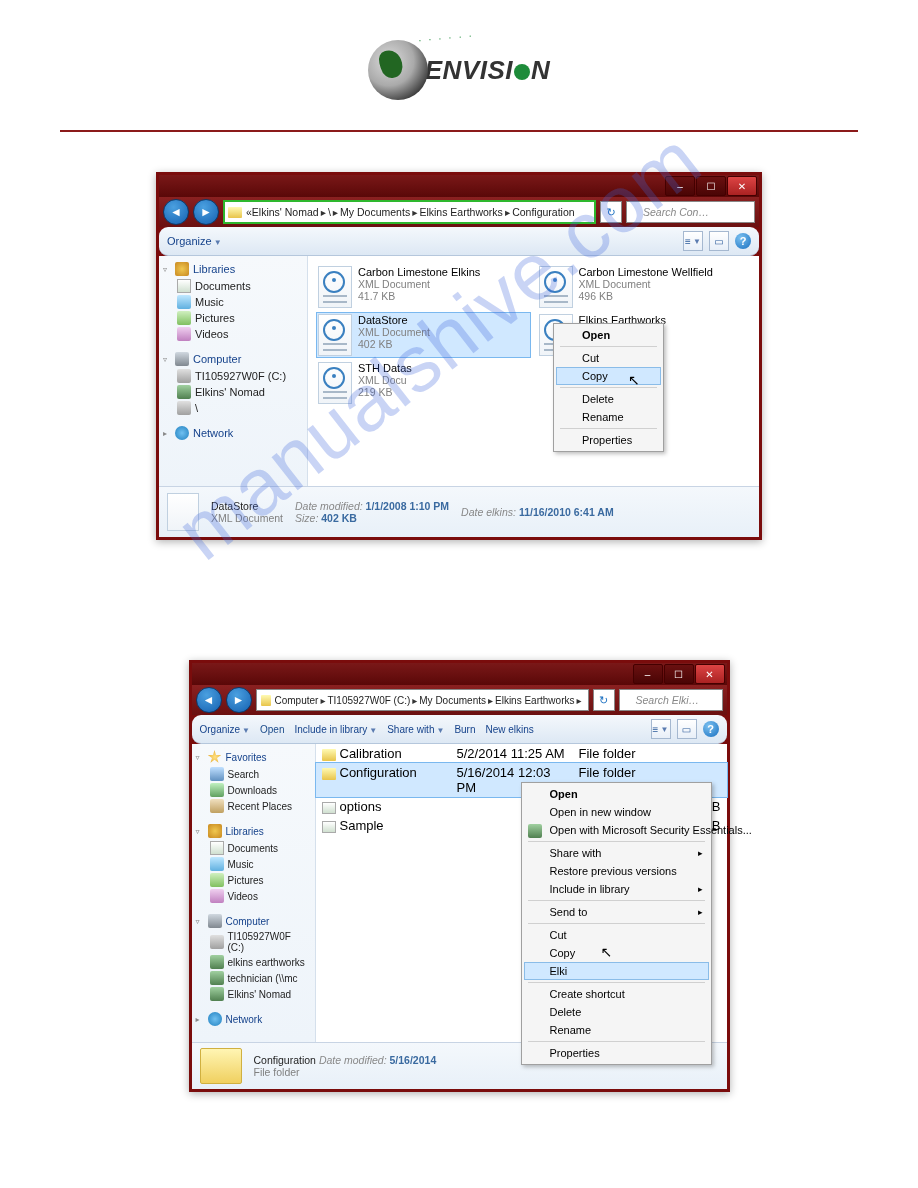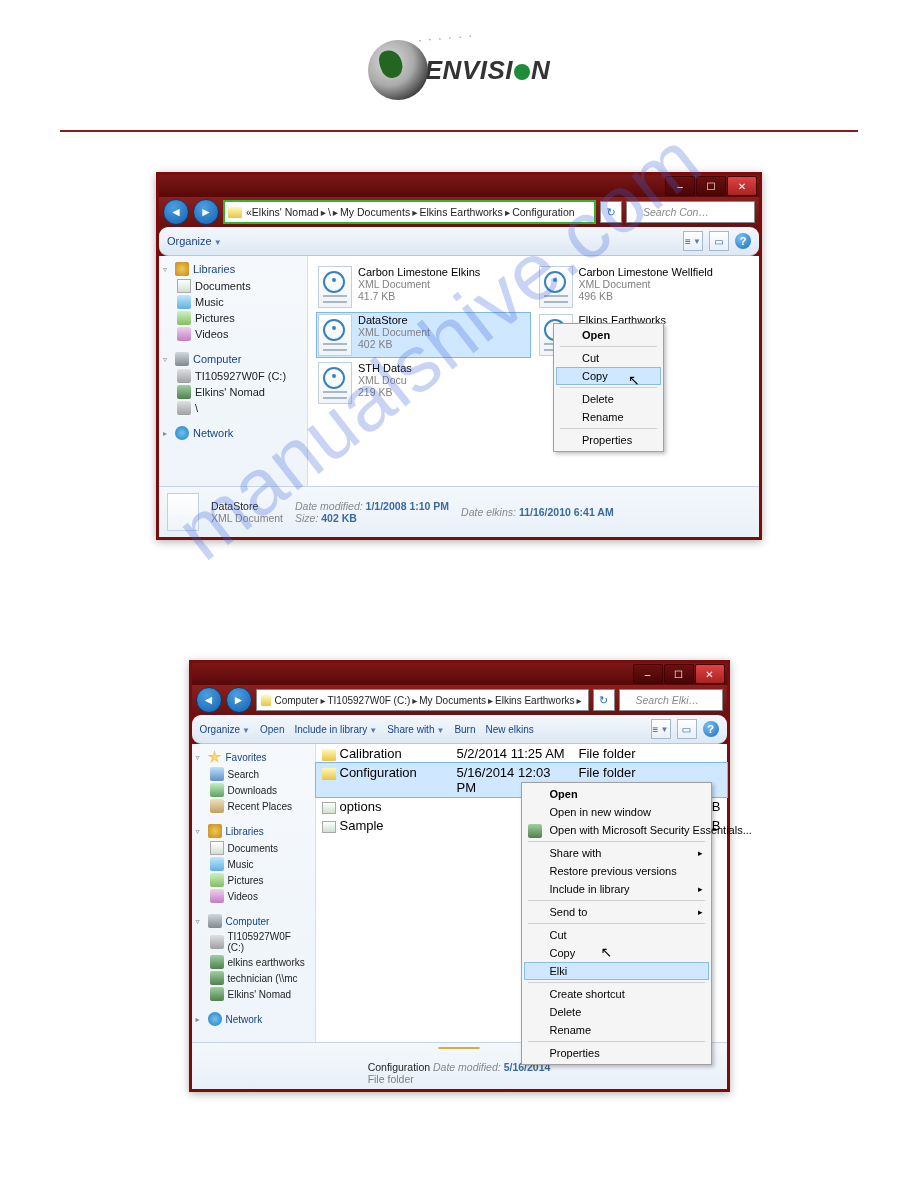--- a/index.html
+++ b/index.html
@@ -795,21 +795,21 @@
           <div class="cm-item">Create shortcut</div>
           <div class="cm-item">Delete</div>
           <div class="cm-item">Rename</div>
           <div class="cm-sep"></div>
           <div class="cm-item">Properties</div>
         </div>
         <div class="cursor" style="left:285px; top:200px;">↖</div>
       </div>
     </div>
 
-    <div class="details-bar" style="height:38px;flex-direction:column;">
+    <div class="details-bar" style="height:38px;">
       <div class="detail-icon large-folder"></div>
       <div class="detail-main">
         <span class="name">Configuration</span>
         <span class="detail-col"> <span class="label">Date modified:</span> <span class="val">5/16/2014</span></span>
         <div class="type">File folder</div>
       </div>
     </div>
   </div>
 
 </div>

